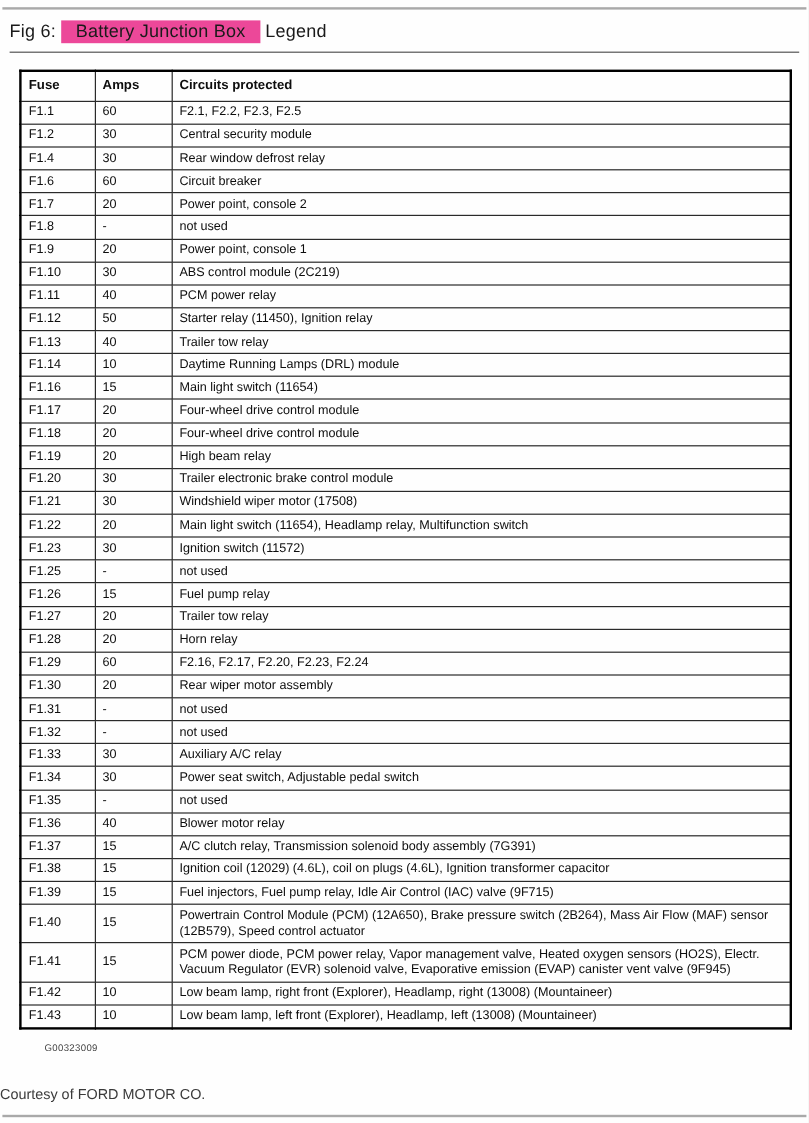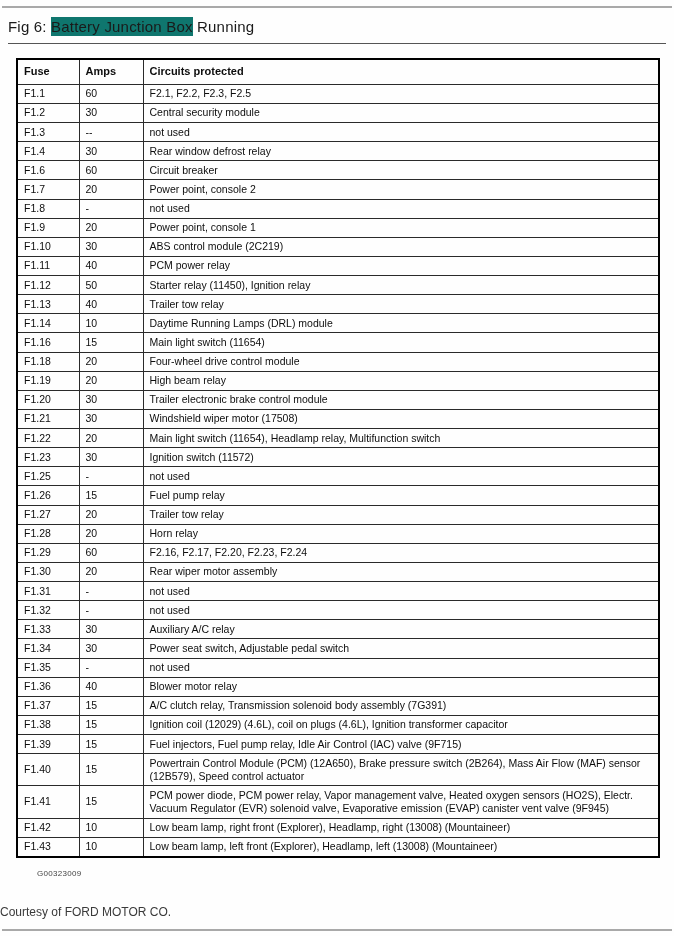--- a/index.html
+++ b/index.html
@@ -27,22 +27,22 @@
     background: #a9a9a9;
   }
   .title-bar {
     position: absolute;
     top: 18px; left: 8px; right: 8px;
     font-size: 15px;
     letter-spacing: 0.2px;
     color: #1a1a1a;
   }
   .hl {
-    background: #0f766e;
-    padding: 1px 0;
+    background: #ec4899;
+    padding: 1px 12px;
   }
   .title-sep {
     position: absolute;
     top: 43px; left: 8px; right: 8px;
     height: 1px;
     background: #555;
   }
   table.fuse-table {
     position: absolute;
     top: 58px;
@@ -91,21 +91,21 @@
   }
 </style>
 </head>
 <body>
 
 <div class="page">
 
   <div class="top-rule"></div>
 
   <div class="title-bar">
-    <span>Fig 6: </span><span class="hl">Battery Junction Box</span><span> Running</span>
+    <span>Fig 6: </span><span class="hl">Battery Junction Box</span><span> Legend</span>
   </div>
 
   <div class="title-sep"></div>
 
   <table class="fuse-table">
     <colgroup>
       <col class="col-fuse">
       <col class="col-amps">
       <col class="col-circ">
     </colgroup>
@@ -121,25 +121,20 @@
           <td>F1.1</td>
           <td>60</td>
           <td>F2.1, F2.2, F2.3, F2.5</td>
         </tr>
         <tr>
           <td>F1.2</td>
           <td>30</td>
           <td>Central security module</td>
         </tr>
         <tr>
-          <td>F1.3</td>
-          <td>--</td>
-          <td>not used</td>
-        </tr>
-        <tr>
           <td>F1.4</td>
           <td>30</td>
           <td>Rear window defrost relay</td>
         </tr>
         <tr>
           <td>F1.6</td>
           <td>60</td>
           <td>Circuit breaker</td>
         </tr>
         <tr>
@@ -181,20 +176,25 @@
           <td>F1.14</td>
           <td>10</td>
           <td>Daytime Running Lamps (DRL) module</td>
         </tr>
         <tr>
           <td>F1.16</td>
           <td>15</td>
           <td>Main light switch (11654)</td>
         </tr>
         <tr>
+          <td>F1.17</td>
+          <td>20</td>
+          <td>Four-wheel drive control module</td>
+        </tr>
+        <tr>
           <td>F1.18</td>
           <td>20</td>
           <td>Four-wheel drive control module</td>
         </tr>
         <tr>
           <td>F1.19</td>
           <td>20</td>
           <td>High beam relay</td>
         </tr>
         <tr>

